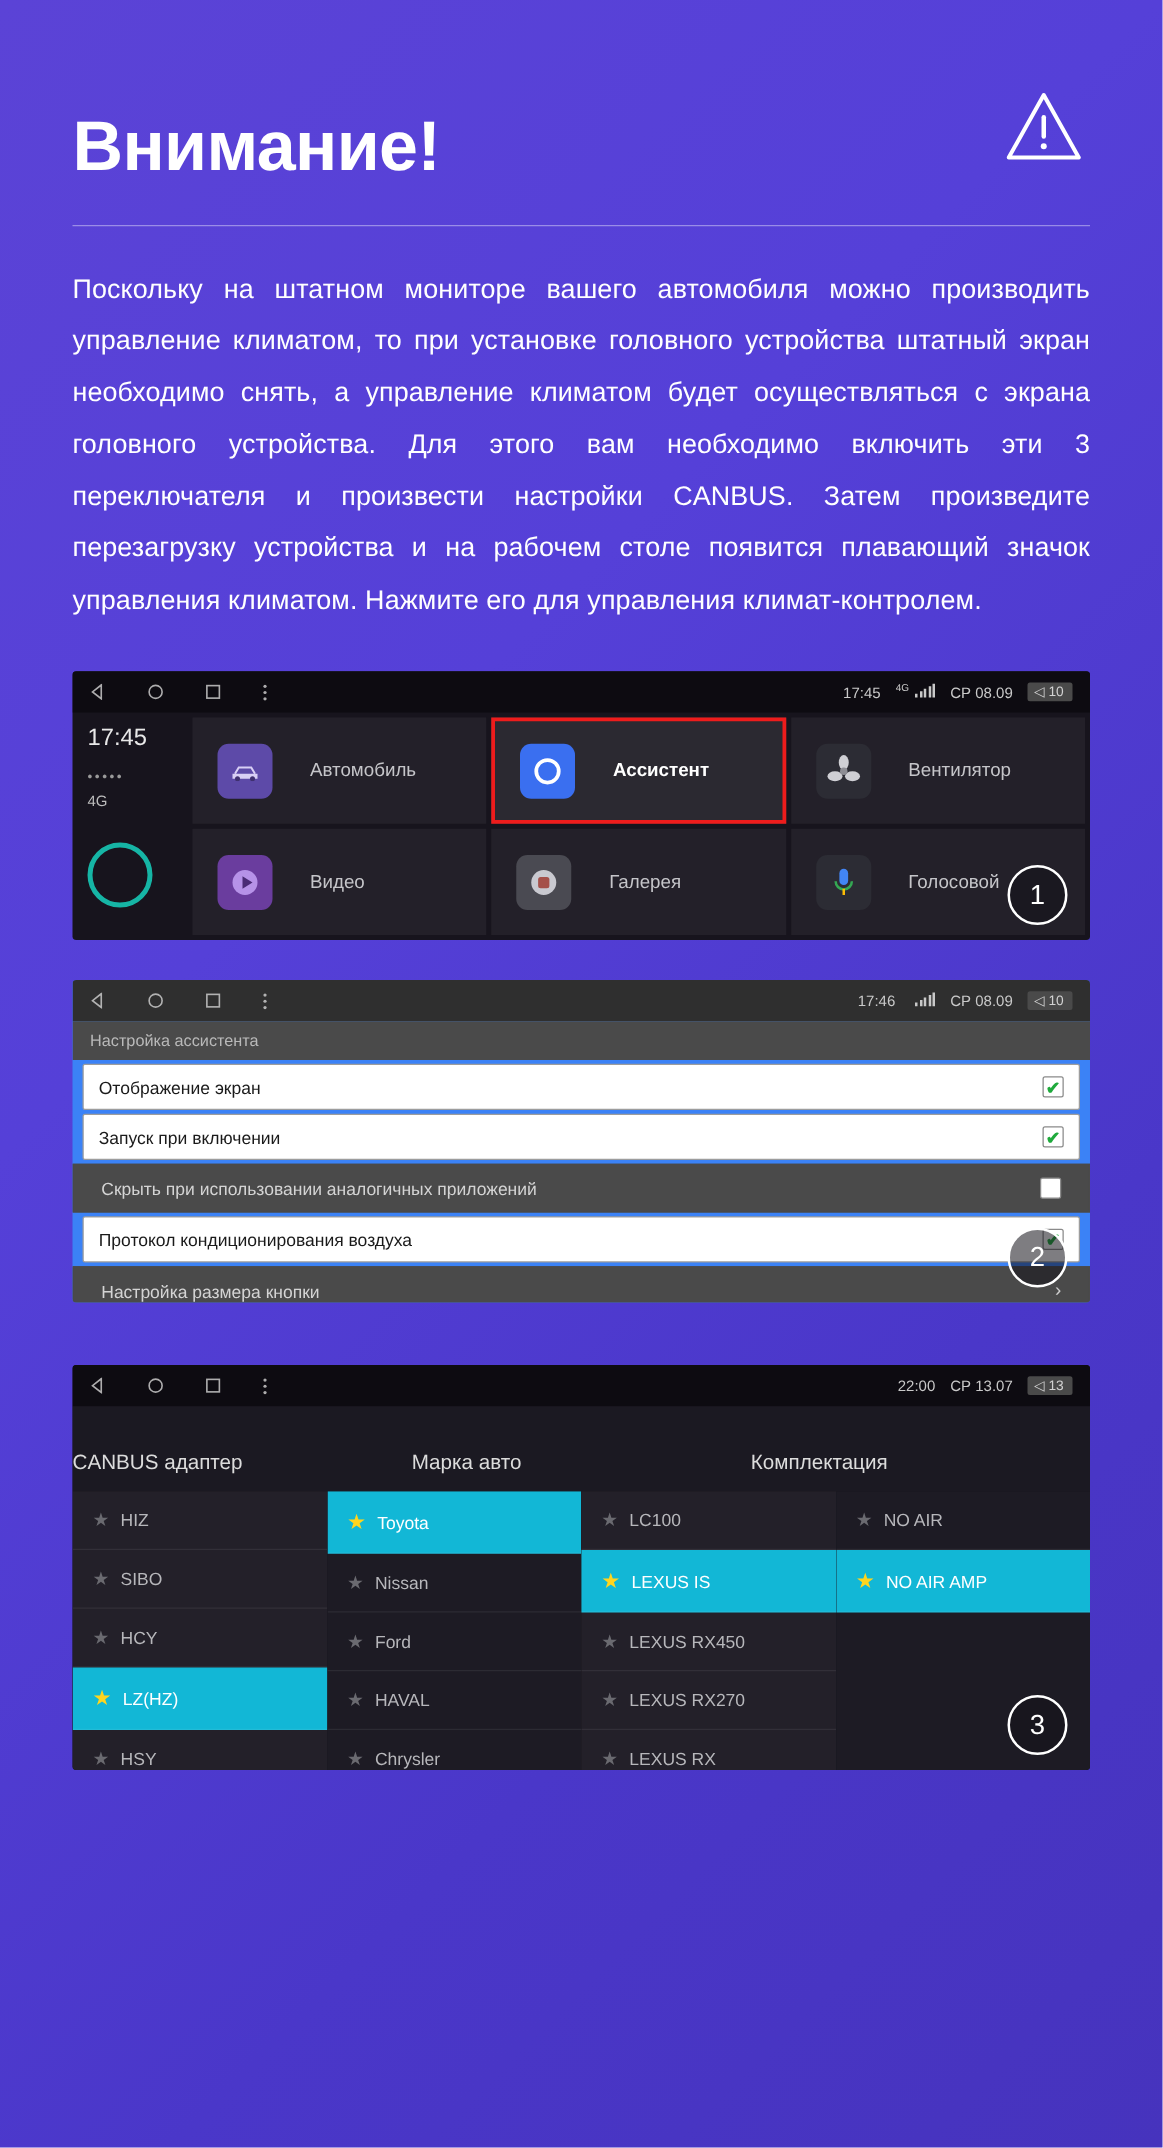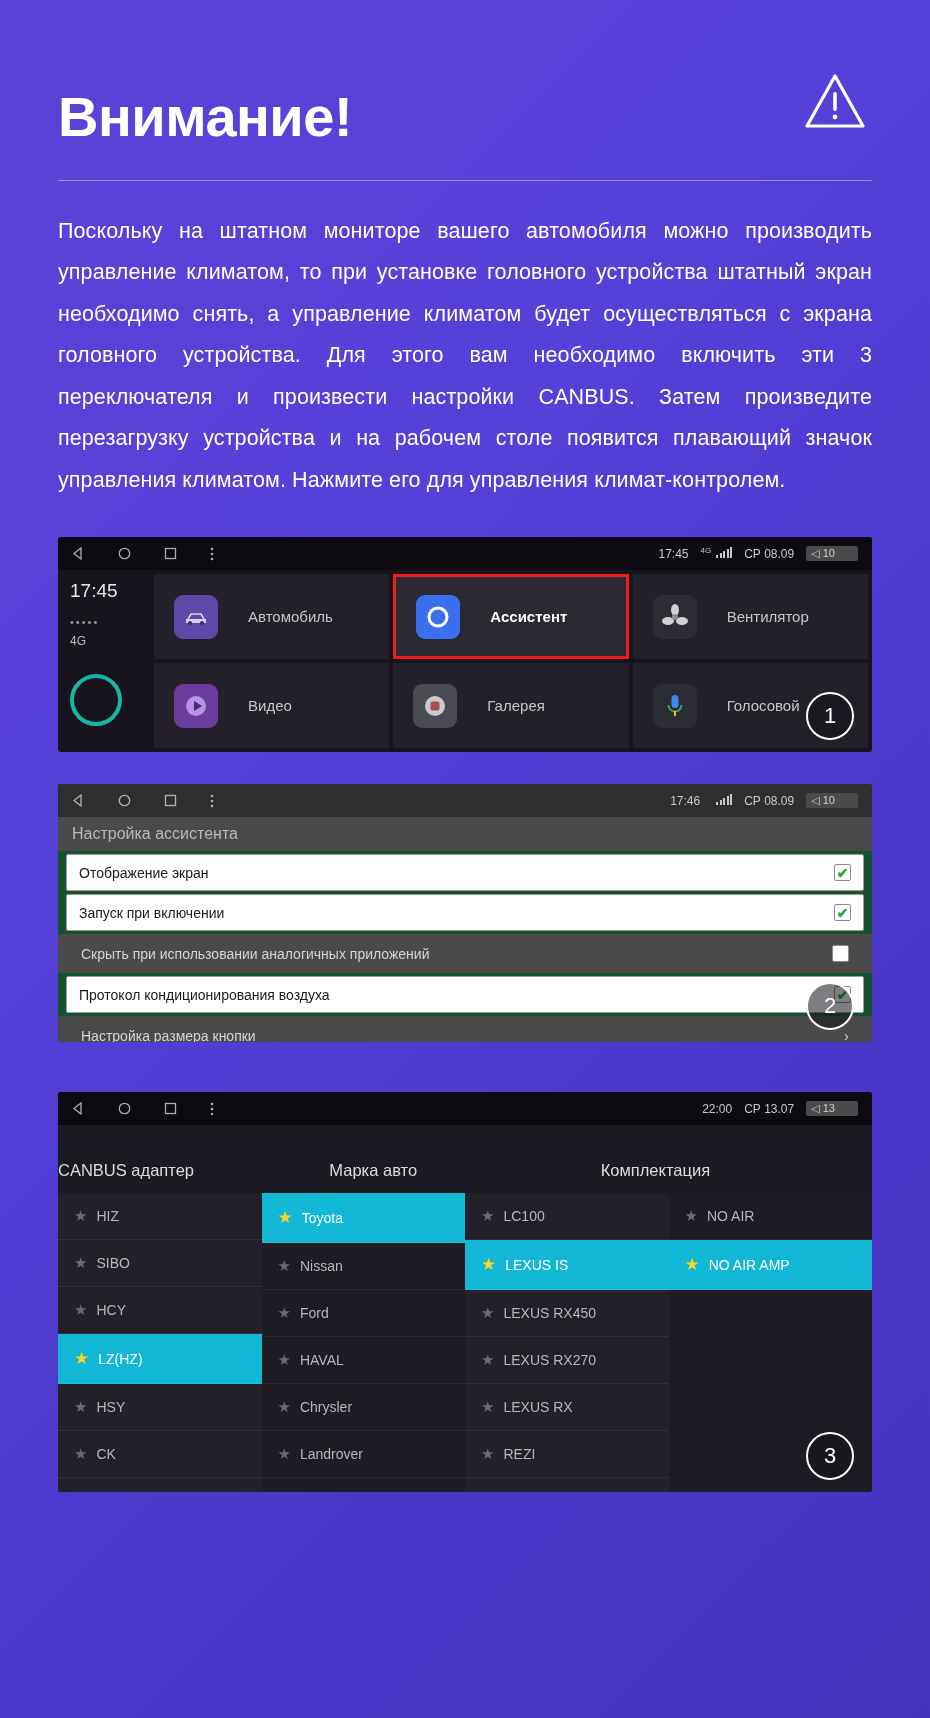--- a/index.html
+++ b/index.html
@@ -55,22 +55,22 @@
 
   
   .shot {
     position: relative;
     margin-top: 36px;
     background: #121016;
     border-radius: 3px;
     overflow: hidden;
   }
   .shot.one { height: 215px; background:#17141d; }
-  .shot.two { margin-top: 32px; height: 258px; background:#14532d; }
-  .shot.three { margin-top: 50px; height: 400px; background:#141218; }
+  .shot.two { margin-top: 32px; height: 258px; background:#3b82f6; }
+  .shot.three { margin-top: 50px; height: 324px; background:#141218; }
 
   
   .statusbar {
     height: 33px;
     display: flex;
     align-items: center;
     padding: 0 14px;
     background: #0d0b11;
     color: #bdbdbd;
     font-size: 12px;
@@ -79,21 +79,21 @@
   .nav-ico { margin-right: 33px; opacity: .85; display:flex; align-items:center; }
   .sb-spacer { flex: 1; }
   .sb-item { margin-left: 12px; font-size: 12px; color:#c9c9c9; }
   .sb-sup { font-size: 8px; vertical-align: super; margin-right:1px;}
   .bars { display:inline-flex; align-items:flex-end; height:11px; gap:1.5px; margin-left:4px;}
   .bars i { width:2px; background:#c9c9c9; display:block; }
   .bars i:nth-child(1){height:3px}.bars i:nth-child(2){height:5px}
   .bars i:nth-child(3){height:7px}.bars i:nth-child(4){height:9px}.bars i:nth-child(5){height:11px}
   .battery {
     margin-left: 12px; background:#4a4a4a; color:#d2d2d2;
-    padding: 1px 23px 1px 5px; border-radius: 2px; font-size: 11px;
+    padding: 1px 7px 1px 5px; border-radius: 2px; font-size: 11px;
   }
 
   
   .launcher { display: flex; height: 182px; }
   .lclock {
     width: 96px; color:#cfcfcf; padding: 10px 0 0 12px; font-size: 13px;
     display:flex; flex-direction:column; align-items:flex-start; gap:6px;
   }
   .lclock .time { font-size: 19px; color:#e8e8e8; }
   .lclock .dots { font-size: 11px; letter-spacing:2px; color:#9a9a9a; margin-top:8px;}
@@ -113,21 +113,21 @@
   .ticon { width:44px; height:44px; border-radius:9px; display:flex; align-items:center; justify-content:center; }
   .ic-car { background:#5d4aa8; }
   .ic-assist { background:#3a6ff0; }
   .ic-fan { background:#2c2c34; }
   .ic-video { background:#6a3d9e; }
   .ic-gallery { background:#4a4a52; }
   .ic-voice { background:#2c2c34; }
 
   
   .set-head {
-    background:#4a4a4a; color:#b9b9b9; font-size:16px; padding:8px 14px;
+    background:#4a4a4a; color:#b9b9b9; font-size:13px; padding:8px 14px;
   }
   .set-row {
     display:flex; align-items:center; justify-content:space-between;
     background:#ffffff; color:#1a1a1a; font-size:14px;
     margin: 3px 8px; padding: 9px 12px; border-radius: 2px;
     border: 1px solid #9d9d9d;
   }
   .set-row.grey { background:#4a4a4a; color:#d4d4d4; border-color:#4a4a4a; margin:0 0; padding: 10px 22px; border-radius:0;}
   .chk {
     width:17px; height:17px; border:1px solid #8a8a8a; background:#fff; border-radius:2px;

